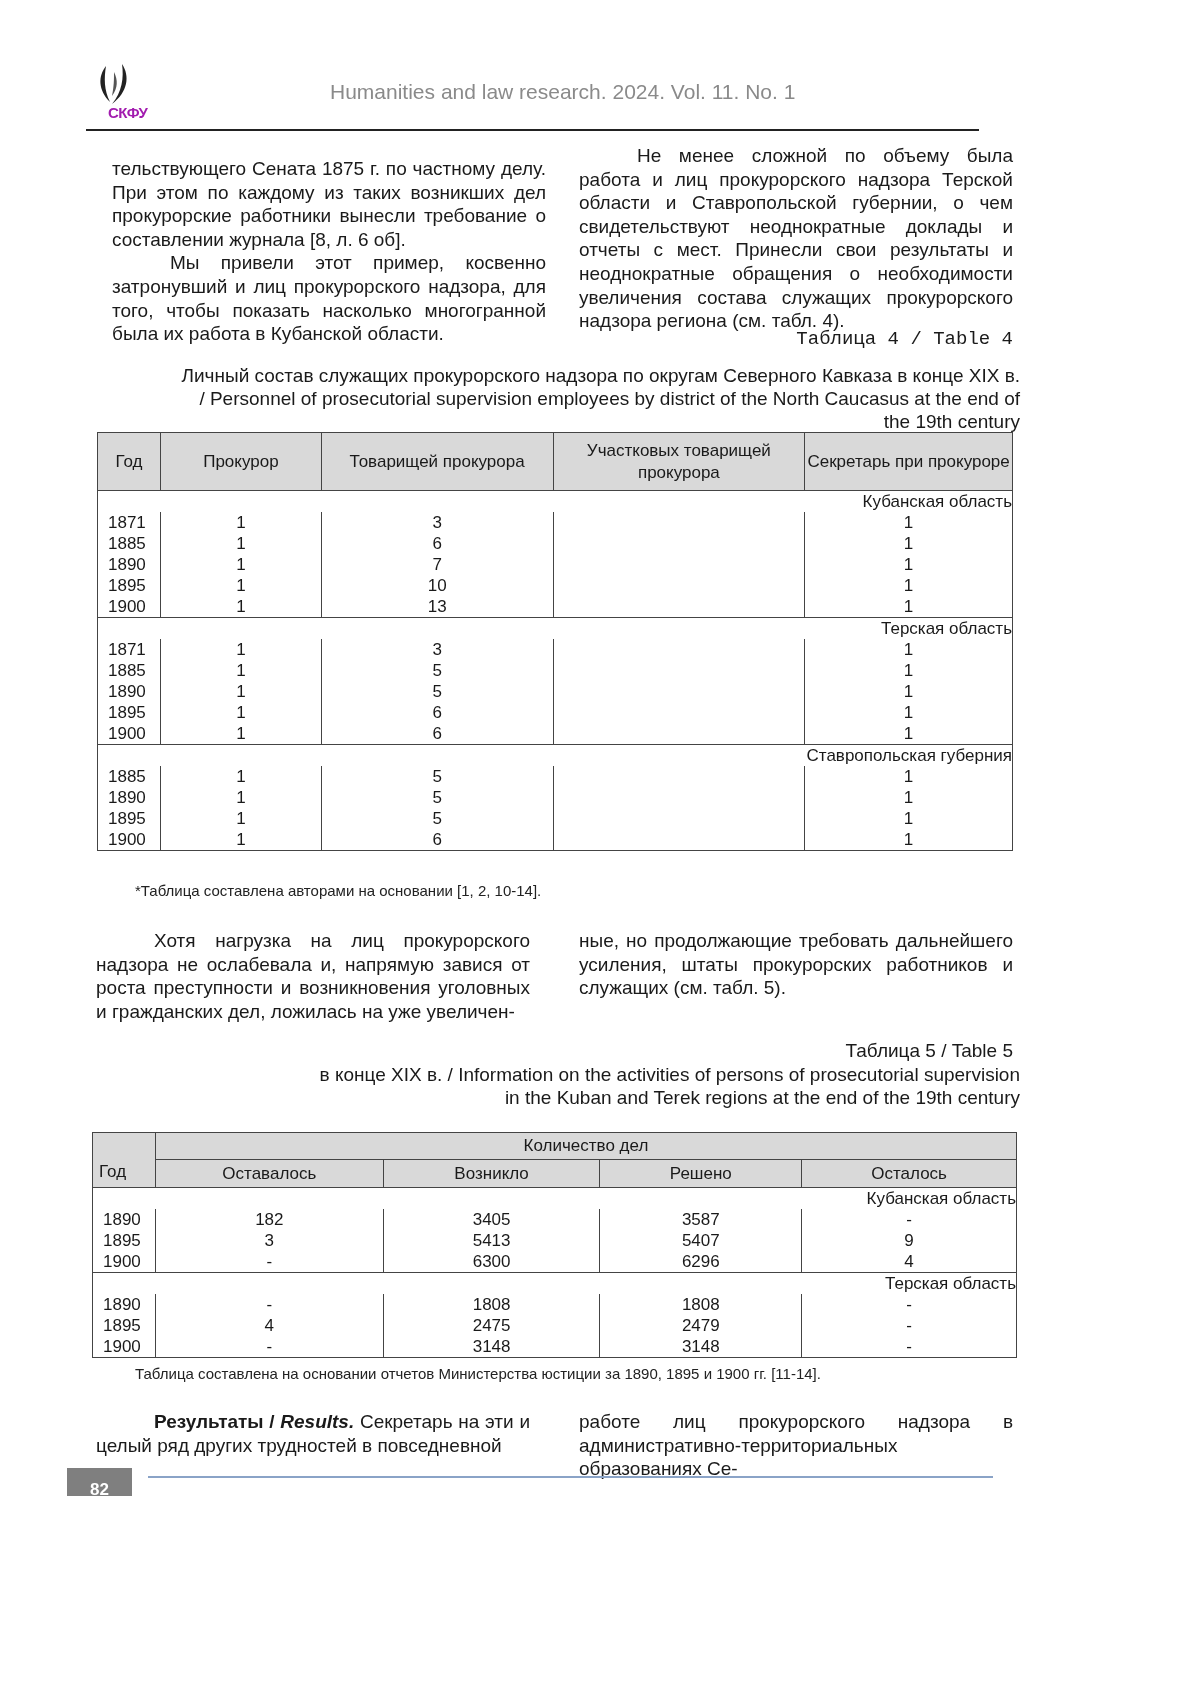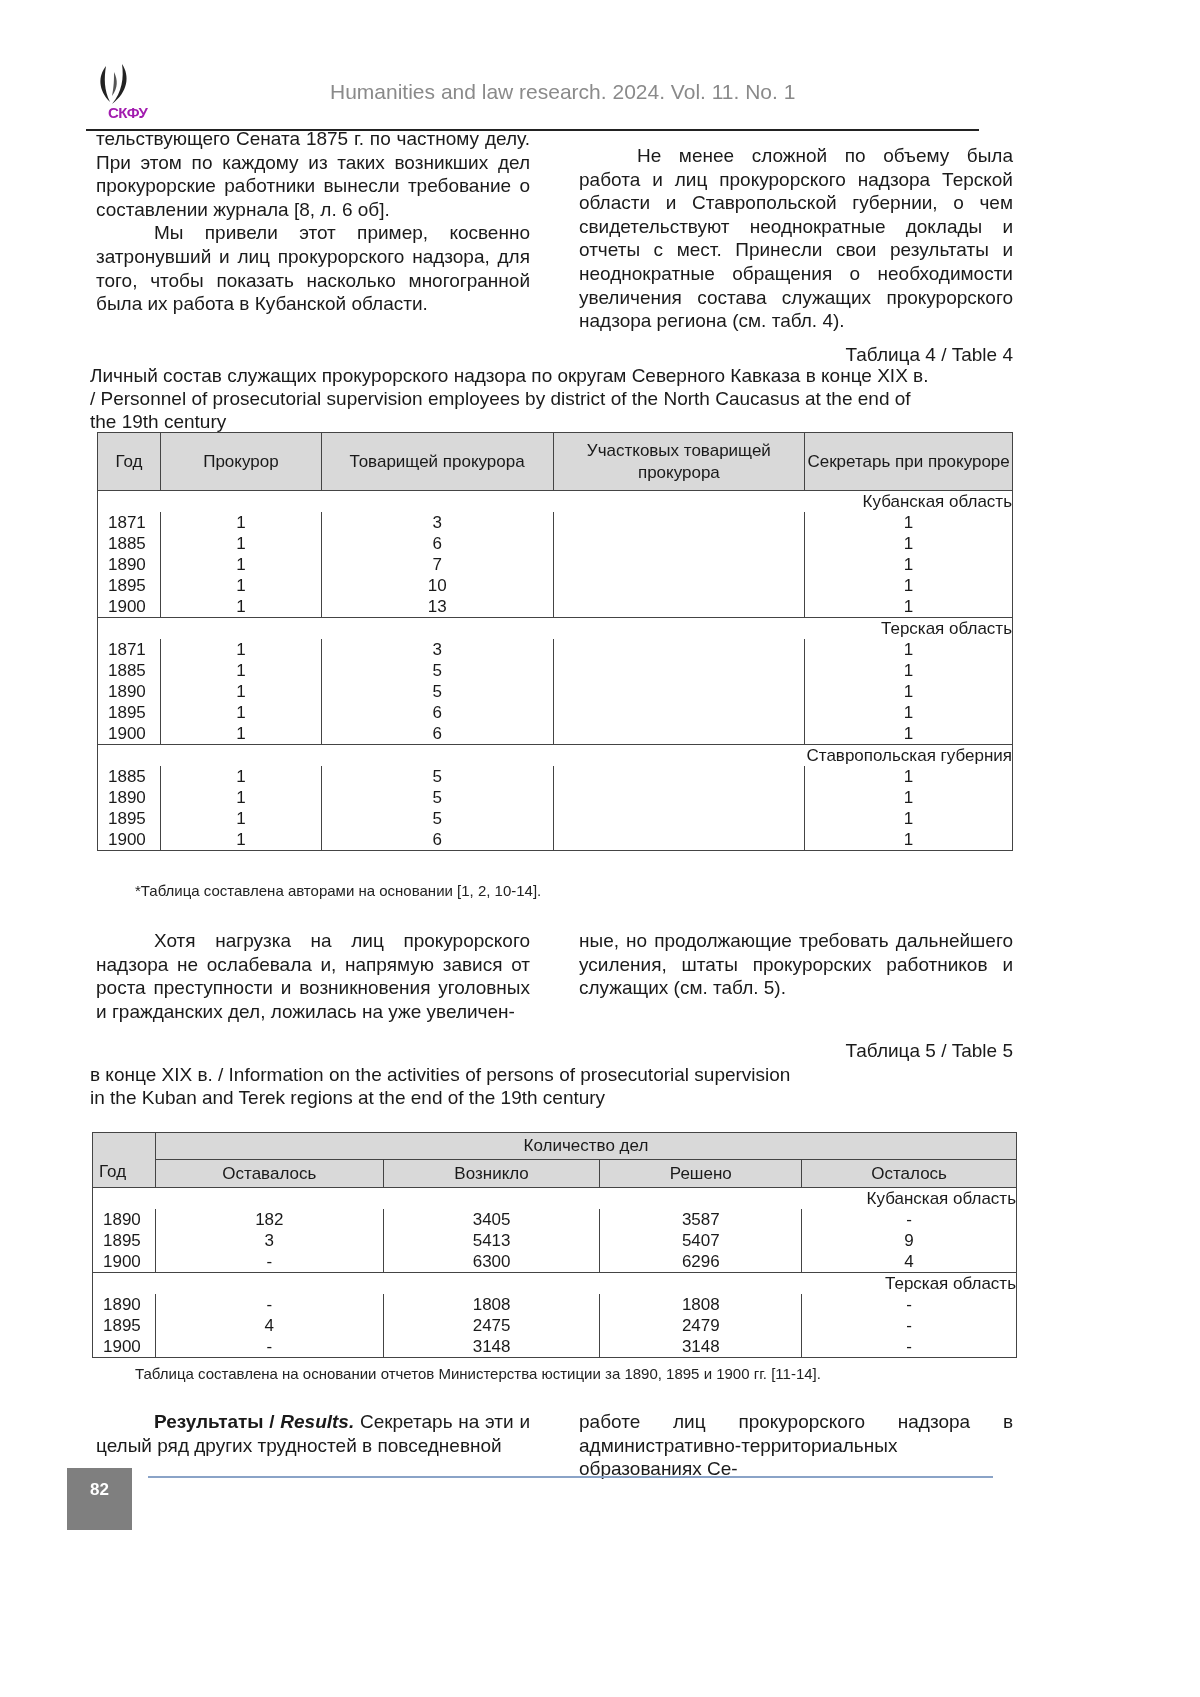--- a/index.html
+++ b/index.html
@@ -11,58 +11,58 @@
   .journal { left: 330px; top: 80px; font-size: 21px; color: #8a8a8a; }
   .header-rule { left: 86px; top: 129px; width: 893px; height: 2px; background: #222; }
 
   .col-text { font-size: 19px; line-height: 23.6px; text-align: justify; }
   .col-text p { margin: 0; }
   .indent { text-indent: 58px; }
   .col-left { left: 96px; width: 434px; }
   .col-right { left: 579px; width: 434px; }
 
   .table-label { font-size: 19px; text-align: right; }
-  .table-title { font-size: 19px; text-align: left; line-height: 23px; }
+  .table-title { font-size: 19px; text-align: right; line-height: 23px; }
 
   table { border-collapse: collapse; position: absolute; font-size: 17px; }
   th { background: #d9d9d9; font-weight: normal; border: 1.5px solid #444; padding: 0; line-height: 22px; }
   td { padding: 0; height: 21px; line-height: 21px; text-align: center; }
   td.year { text-align: left; padding-left: 10px; }
   td.vl { border-left: 1.5px solid #444; }
   tr.group td { text-align: right; border-top: 1.5px solid #444; }
   .tbox { border: 1.5px solid #444; }
   .note { font-size: 15px; color: #222; }
 
-  .page-num { left: 67px; top: 1468px; width: 65px; height: 62px; background: #7f7f7f; color: #fff;
+  .page-num { left: 67px; top: 1468px; width: 65px; height: 28px; background: #7f7f7f; color: #fff;
               font-size: 17px; font-weight: bold; text-align: center; line-height: 44px; }
   .footer-rule { left: 148px; top: 1476px; width: 845px; height: 2px; background: #8aa3c7; }
 </style>
 </head>
 <body>
 
 <div class="abs logo">
   <svg width="60" height="48" viewBox="0 0 60 48">
     <path d="M10 4 C2 14,2 28,14 40 C8 28,8 16,10 4 Z" fill="#222"></path>
     <path d="M26 2 C34 14,32 30,16 42 C26 30,28 16,26 2 Z" fill="#222"></path>
     <path d="M18 10 C22 18,22 26,16 34 C18 24,18 18,18 10 Z" fill="#555"></path>
   </svg>
   <span class="logo-text">СКФУ</span>
 </div>
 <div class="abs journal">Humanities and law research. 2024. Vol. 11. No. 1</div>
 <div class="abs header-rule"></div>
 
-<div class="abs col-text col-left" style="top:127px;">
+<div class="abs col-text col-left" style="top:157px;margin-left:16px;">
   <p>тельствующего Сената 1875 г. по частному делу. При этом по каждому из таких возникших дел прокурорские работники вынесли требование о составлении журнала [8, л. 6 об].</p>
   <p class="indent">Мы привели этот пример, косвенно затронувший и лиц прокурорского надзора, для того, чтобы показать насколько многогранной была их работа в Кубанской области.</p>
 </div>
 <div class="abs col-text col-right" style="top:144px;">
   <p class="indent">Не менее сложной по объему была работа и лиц прокурорского надзора Терской области и Ставропольской губернии, о чем свидетельствуют неоднократные доклады и отчеты с мест. Принесли свои результаты и неоднократные обращения о необходимости увеличения состава служащих прокурорского надзора региона (см. табл. 4).</p>
 </div>
 
-<div class="abs table-label" style="left:600px; top:344px; width:413px;">Таблица 4 / Table 4</div>
+<div class="abs table-label" style="left:600px; top:328px; width:413px;font-family:Liberation Mono, monospace;">Таблица 4 / Table 4</div>
 <div class="abs table-title" style="left:90px; top:364px; width:930px;">
   <div>Личный состав служащих прокурорского надзора по округам Северного Кавказа в конце XIX в.</div>
   <div>/ Personnel of prosecutorial supervision employees by district of the North Caucasus at the end of</div>
   <div>the 19th century</div>
 </div>
 
 <table class="tbox" style="left:97px; top:432px; width:916px;">
   <colgroup>
     <col style="width:63px">
       <col style="width:161px">

